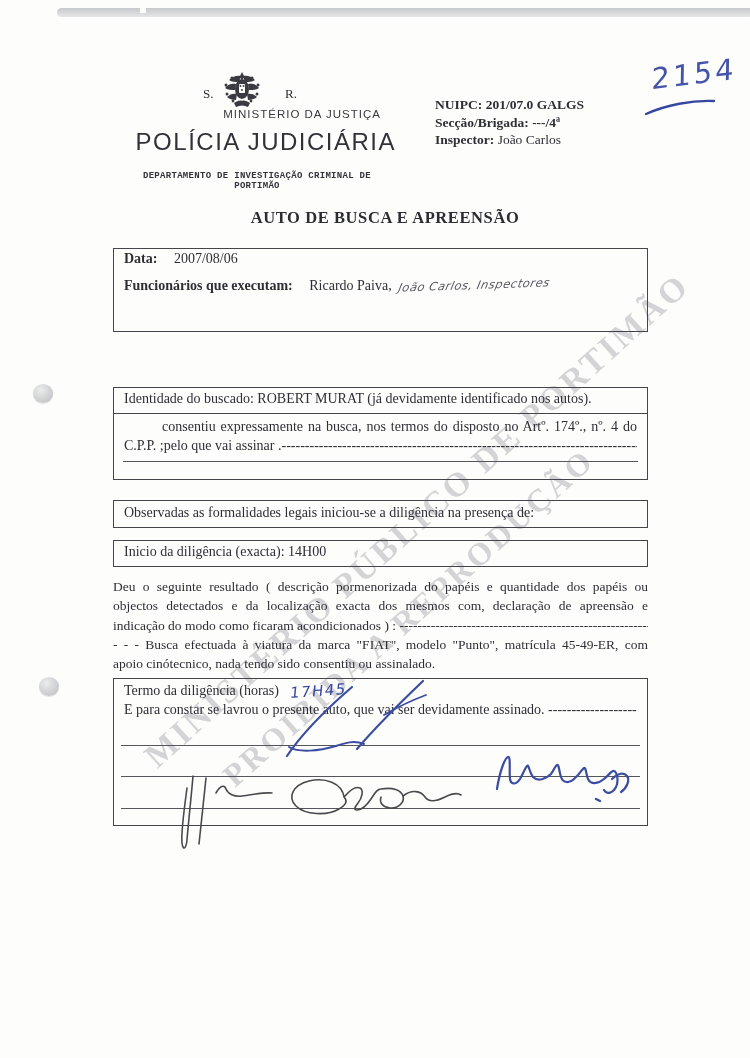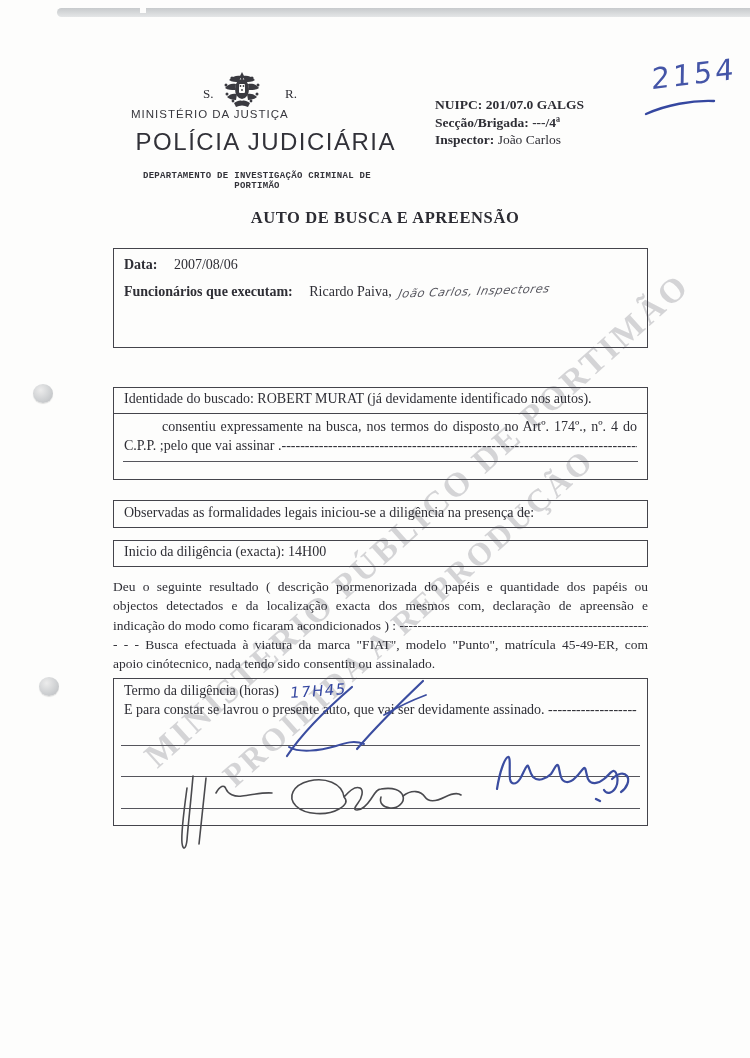--- a/index.html
+++ b/index.html
@@ -18,21 +18,21 @@
       white-space:nowrap;transform-origin:0 50%;transform:rotate(-42deg);z-index:1;
       font-size:34px;letter-spacing:3px;font-weight:bold;}
   .wm1{left:150px;top:742px;}
   .wm2{left:228px;top:762px;font-size:32px;}
   .content{position:absolute;inset:0;z-index:2;}
   
   .sr{position:absolute;top:86px;font-size:13px;color:#2f2f36;}
   .s-letter{left:203px;}
   .r-letter{left:285px;}
   .emblem{position:absolute;left:219px;top:70px;}
-  .ministry{position:absolute;left:131px;top:108px;width:250px;text-align:left;
+  .ministry{position:absolute;left:131px;top:108px;width:250px;text-align:right;
             font-family:"Liberation Sans",sans-serif;font-size:11.5px;letter-spacing:1px;color:#38383e;}
   .org{position:absolute;left:116px;top:128px;width:280px;text-align:right;
        font-family:"Liberation Sans",sans-serif;font-size:24px;letter-spacing:1.5px;color:#313138;}
   .dept{position:absolute;left:118px;top:171px;width:278px;text-align:center;
         font-family:Liberation Mono, monospace;font-size:9px;font-weight:bold;letter-spacing:.3px;color:#33333a;}
   
   .case-info{position:absolute;left:435px;top:96px;font-size:13.5px;line-height:17.5px;}
   .case-info .lbl{font-weight:bold;}
   .case-info .b{font-weight:bold;}
   
@@ -42,21 +42,21 @@
   .termo-time{display:inline-block;font-size:15px;transform:rotate(-4deg) skewX(-10deg);
               margin-left:8px;letter-spacing:1.5px;vertical-align:-1px;}
   .scrawl{display:inline-block;font-family:"DejaVu Sans",sans-serif;font-style:italic;
           font-size:11.5px;color:#3a3a44;transform:skewX(-14deg) rotate(-2deg);
           letter-spacing:.5px;opacity:.85;margin-left:4px;vertical-align:1px;}
   
   .doc-title{position:absolute;left:0;top:208px;width:770px;text-align:center;
              font-size:16.5px;font-weight:bold;letter-spacing:.6px;color:#2c2c33;}
   
   .box{position:absolute;left:113px;width:535px;border:1.5px solid #44444b;box-sizing:border-box;background:transparent;}
-  .box1{top:248px;height:100px;padding:6px 10px;}
+  .box1{top:248px;height:84px;padding:0 10px;}
   .box1 .row{line-height:19px;margin-bottom:8px;font-size:14px;}
   .row .lbl{font-weight:bold;}
   .row .val{margin-left:13px;}
   .box2{top:371px;height:27px;padding:3px 10px;font-size:14px;margin-top:16px;}
   .box3{top:413px;height:67px;padding:3px 10px;font-size:14px;}
   .box3 .jline{text-align:justify;text-align-last:justify;line-height:19px;text-indent:38px;}
   .box3 .dline{white-space:nowrap;overflow:hidden;line-height:19px;}
   .innerline{position:absolute;left:9px;right:9px;top:47px;border-top:1.2px solid #55555c;}
   .box4{top:500px;height:28px;padding:4px 10px;font-size:14px;}
   .box5{top:540px;height:27px;padding:3px 10px;font-size:14px;}

